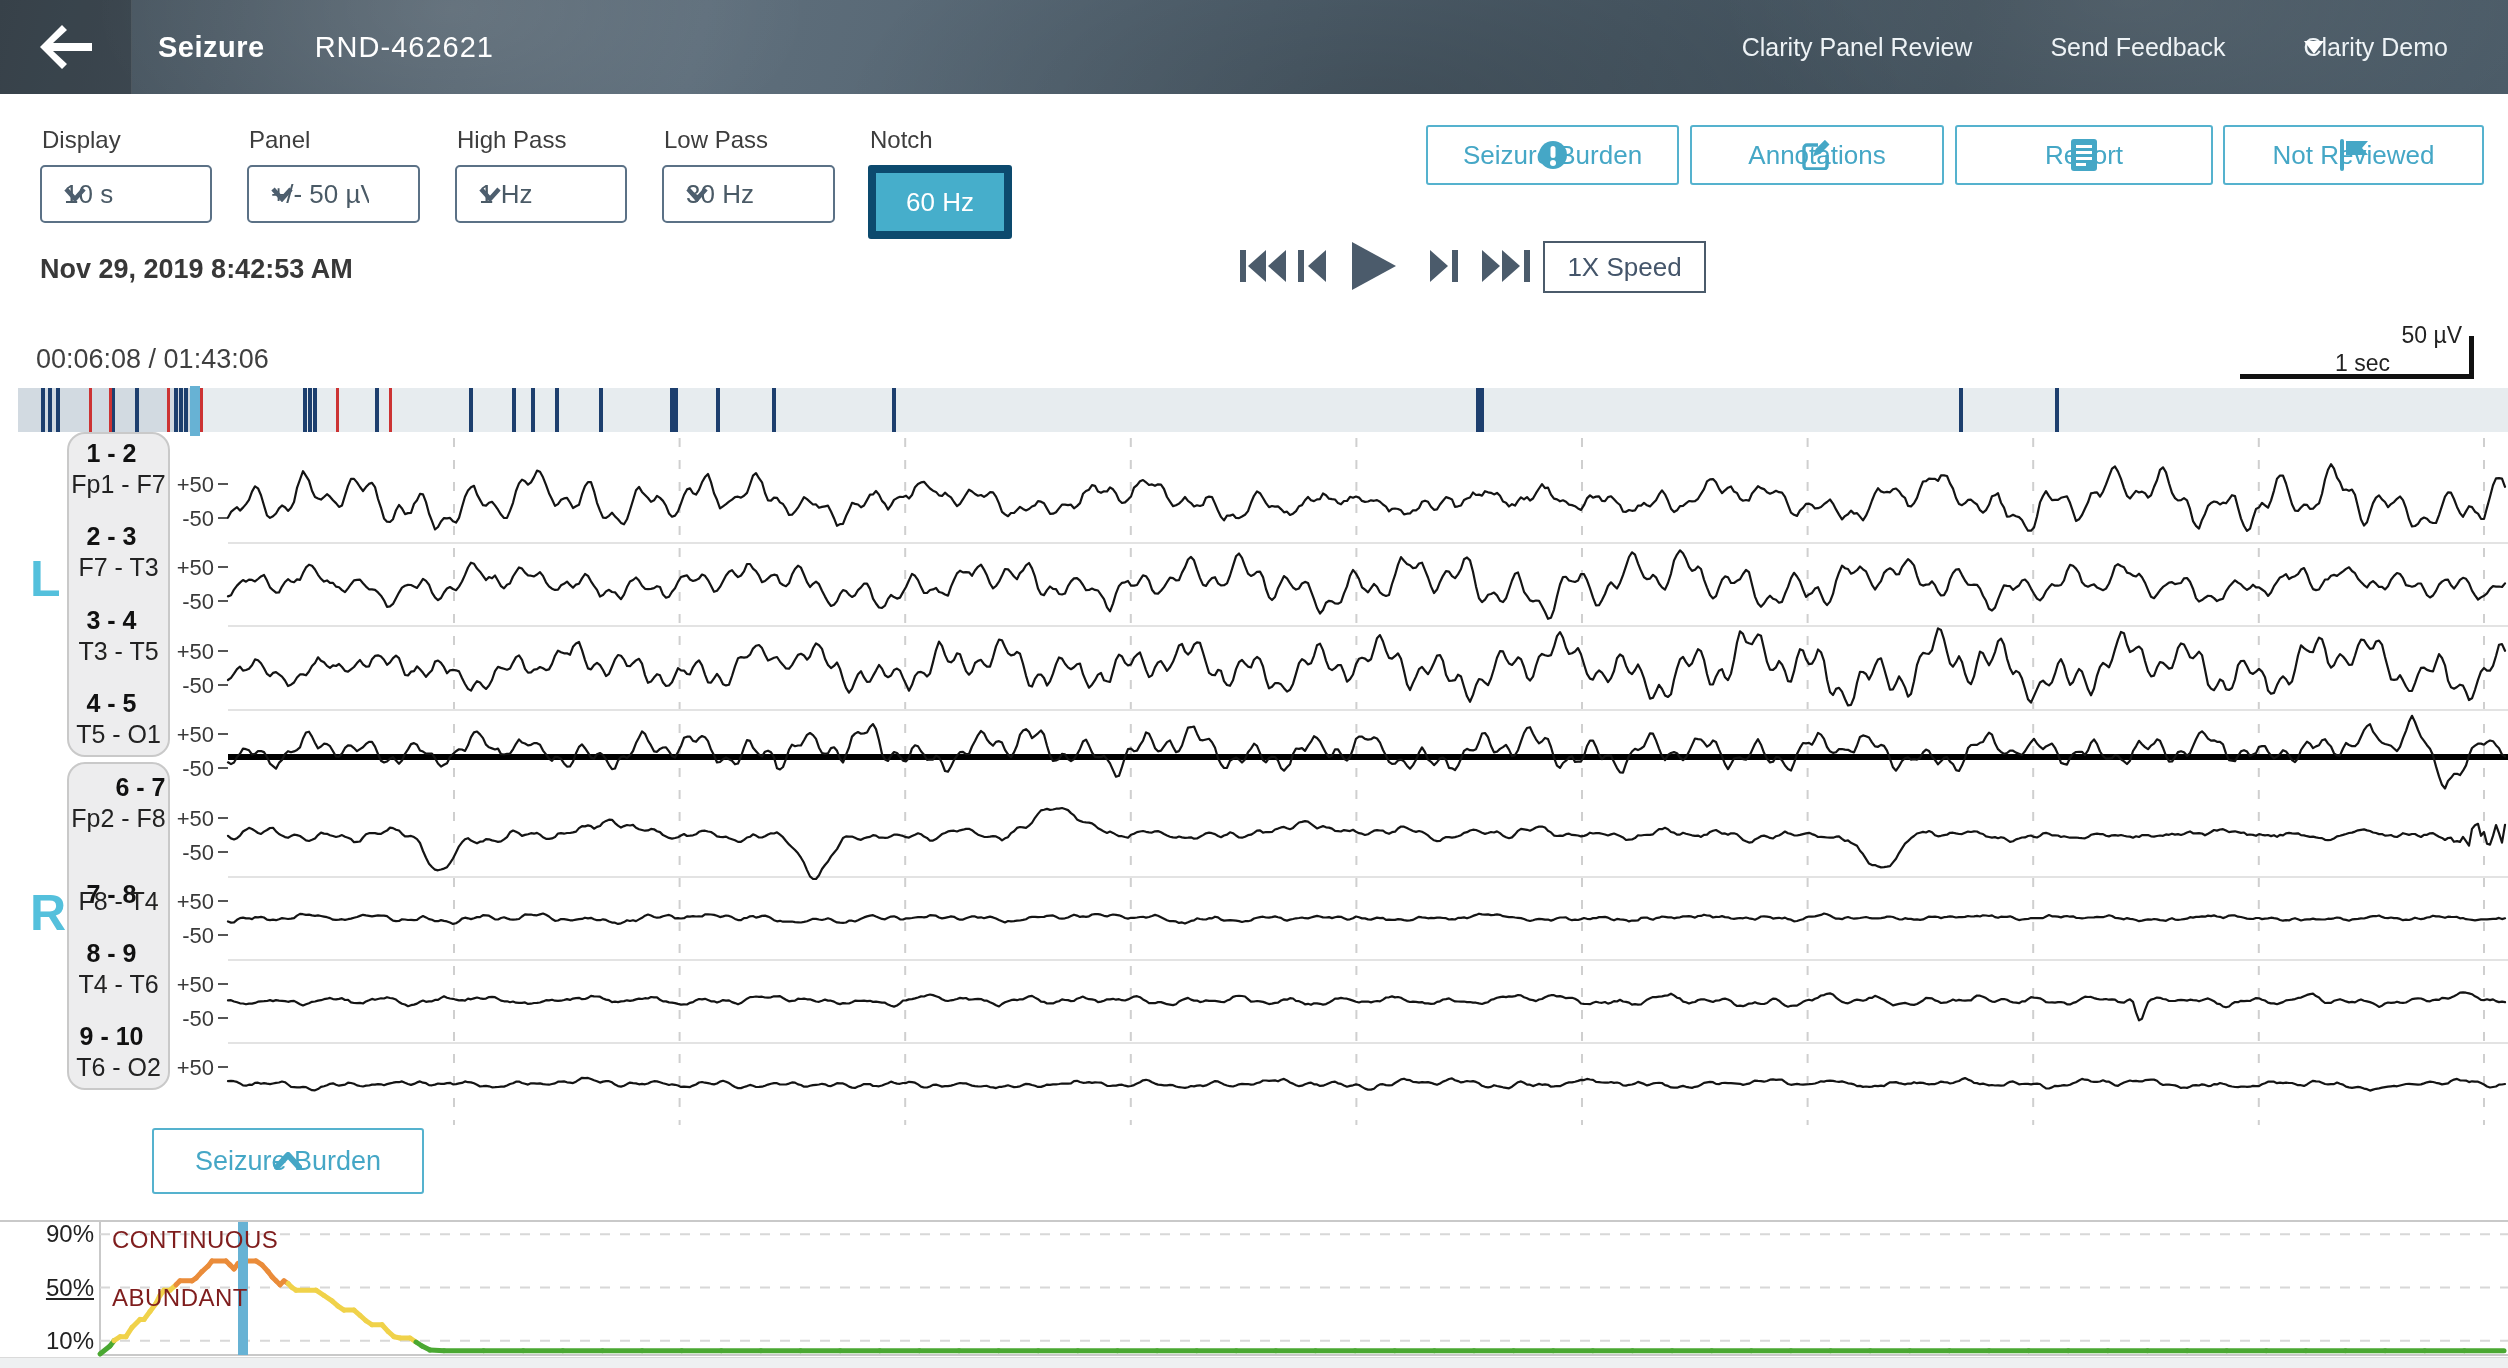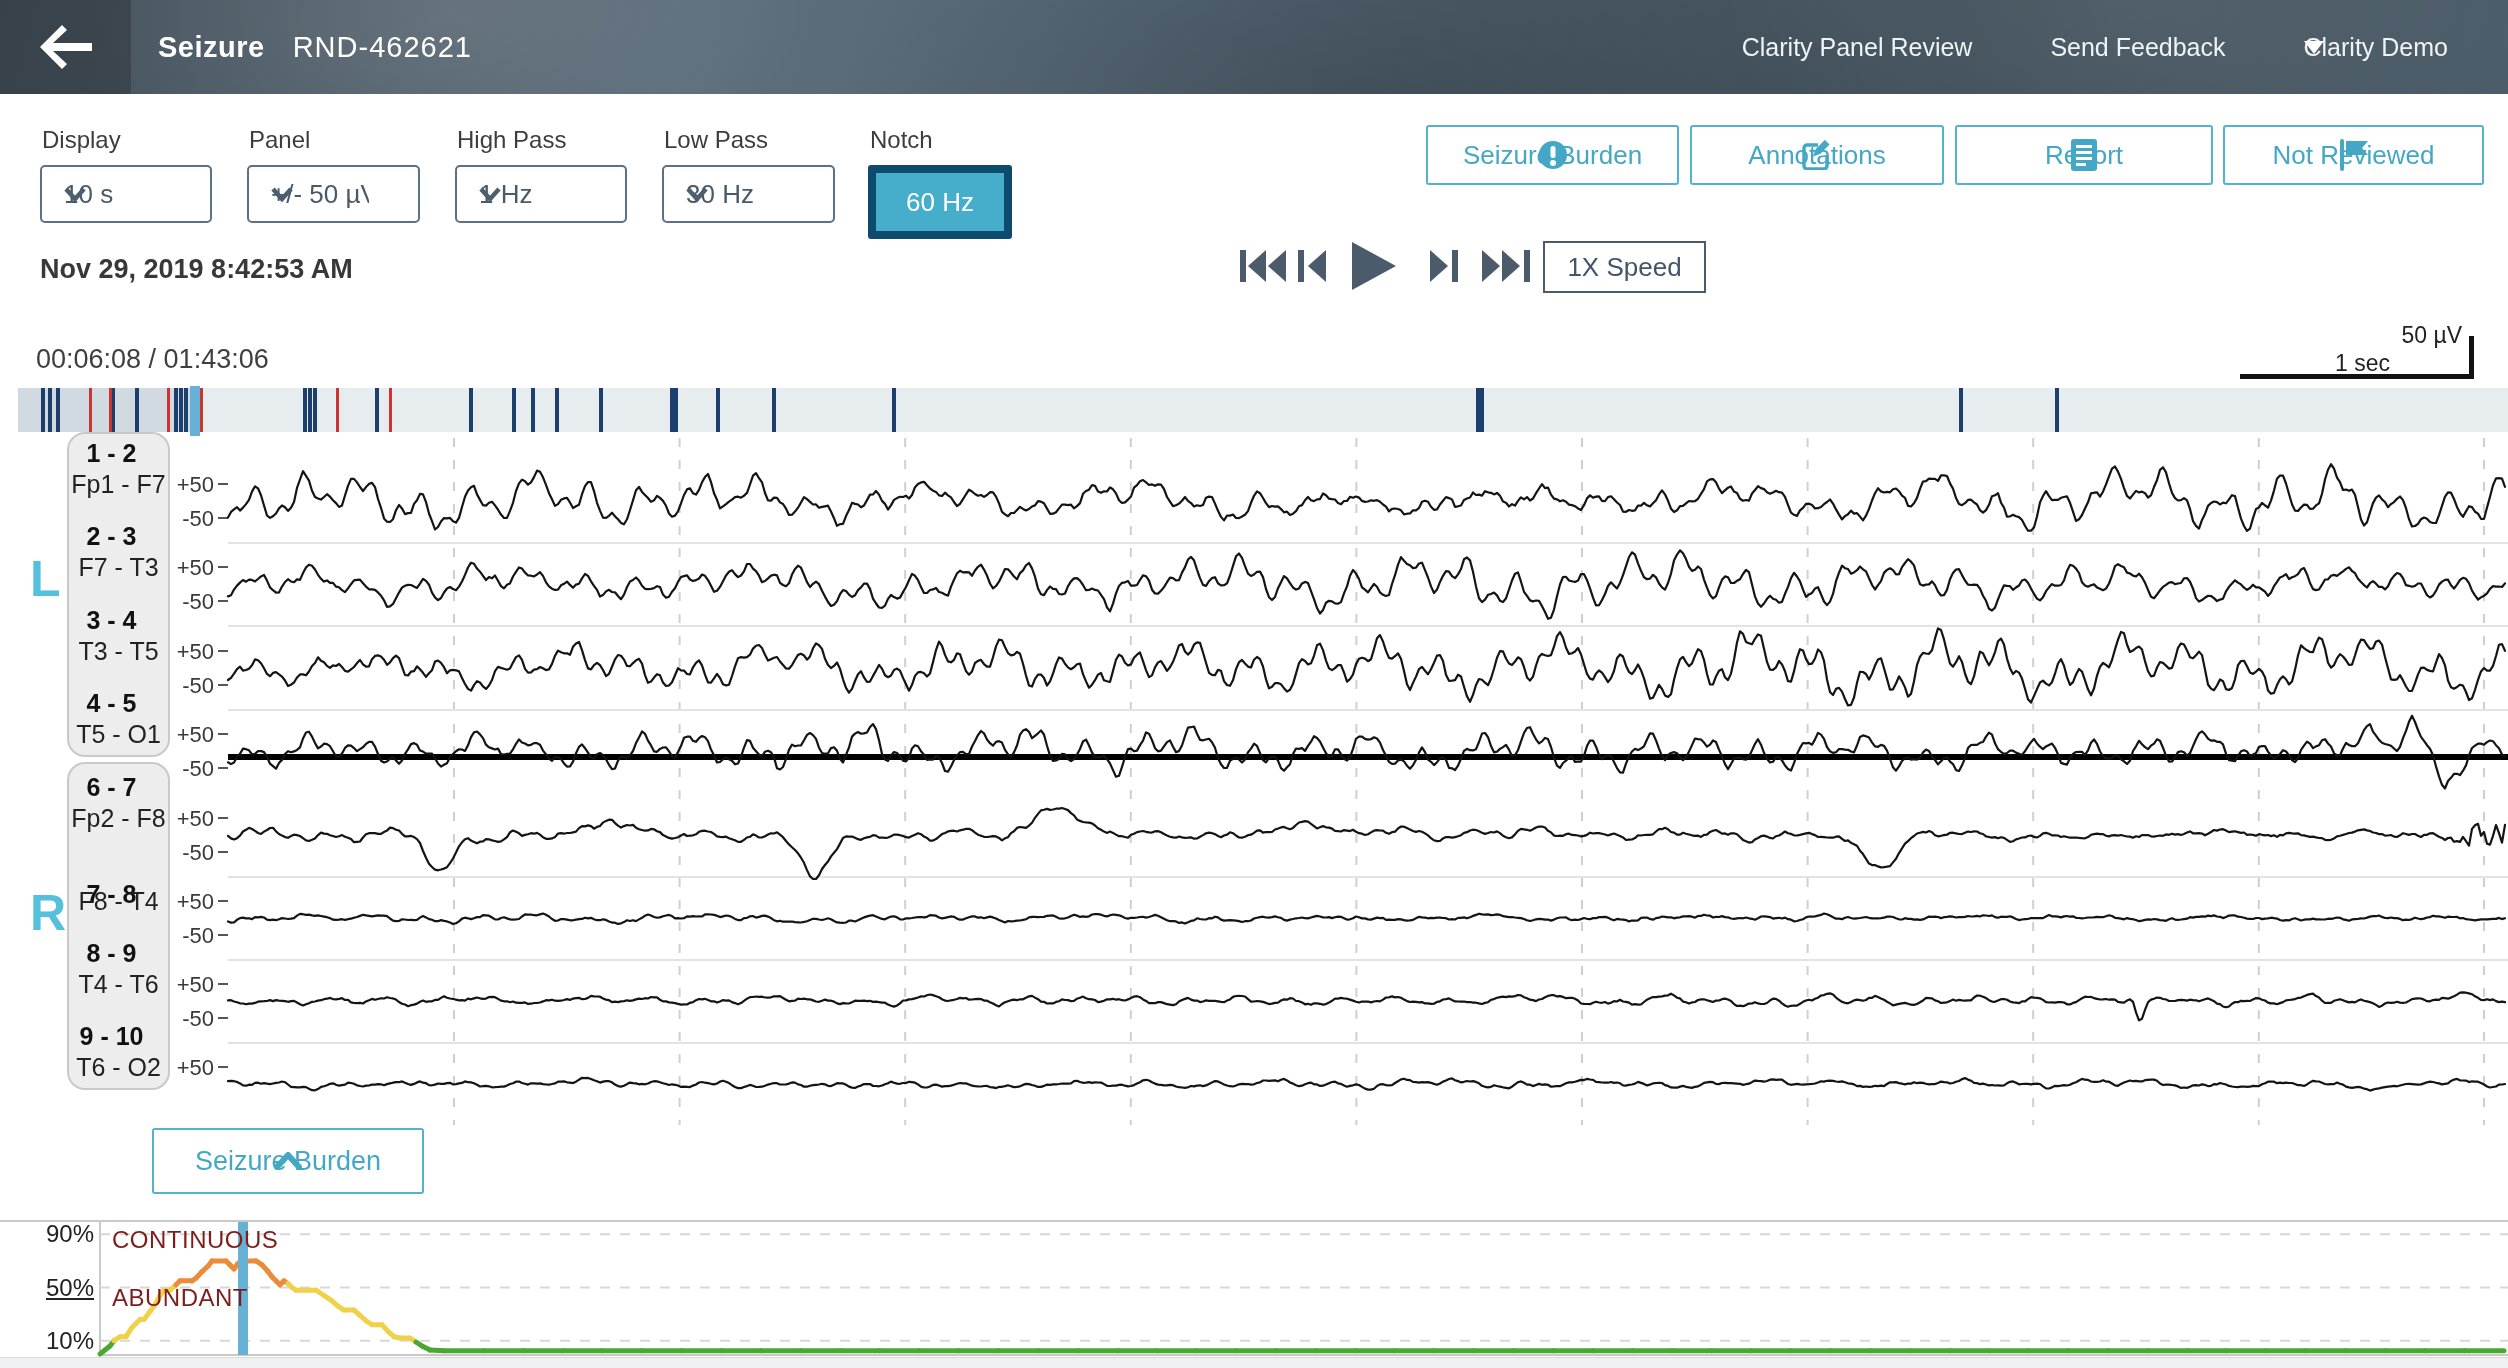--- a/index.html
+++ b/index.html
@@ -8,21 +8,21 @@
   
   #header{position:absolute;left:0;top:0;width:2508px;height:94px;
     background:
       radial-gradient(ellipse 600px 300px at 18% 10%, rgba(255,255,255,.10), rgba(255,255,255,0) 60%),
       radial-gradient(ellipse 900px 400px at 55% 120%, rgba(0,0,0,.18), rgba(0,0,0,0) 60%),
       radial-gradient(ellipse 700px 300px at 85% 0%, rgba(255,255,255,.07), rgba(255,255,255,0) 60%),
       linear-gradient(105deg,#45525c 0%,#5e6e7b 28%,#50616e 52%,#41505b 78%,#4c5c68 100%);
     color:#fff;display:flex;align-items:center;}
   #back-btn{position:absolute;left:0;top:0;width:131px;height:94px;background:rgba(0,0,0,.20);
     border-right:1px solid rgba(255,255,255,.10);display:flex;align-items:center;justify-content:center;cursor:pointer;}
-  #title-wrap{position:absolute;left:158px;top:0;height:94px;display:flex;align-items:center;gap:28px;}
+  #title-wrap{position:absolute;left:158px;top:0;height:94px;display:flex;align-items:center;gap:50px;}
   #hdr-title{font-size:29px;font-weight:bold;letter-spacing:.5px;}
   #hdr-id{font-size:29px;font-weight:400;letter-spacing:1px;}
   #hdr-links{position:absolute;right:60px;top:0;height:94px;display:flex;align-items:center;gap:78px;font-size:25px;color:#eef3f6;}
   .hdr-link{cursor:pointer;white-space:nowrap;}
   #user-menu{display:flex;align-items:center;gap:14px;cursor:pointer;}
   
   .ctl-label{position:absolute;top:126px;font-size:24px;color:#3d3d3d;}
   .selbox{position:absolute;top:165px;height:58px;background:#fff;border:2px solid #5b7186;border-radius:5px;
     display:flex;align-items:center;justify-content:space-between;padding:0 16px 0 22px;box-sizing:border-box;cursor:pointer;}
   .selbox .val{font-size:26px;color:#4a5a66;white-space:nowrap;overflow:hidden;}
@@ -289,21 +289,21 @@
       <div class="gain-label" style="top: 555px;">+50</div>
       <div class="gain-label" style="top: 589px;">-50</div>
       <div class="ch-num" style="top: 606px;">3 - 4</div>
       <div class="ch-name" style="top: 637px;">T3 - T5</div>
       <div class="gain-label" style="top: 639px;">+50</div>
       <div class="gain-label" style="top: 673px;">-50</div>
       <div class="ch-num" style="top: 689px;">4 - 5</div>
       <div class="ch-name" style="top: 720px;">T5 - O1</div>
       <div class="gain-label" style="top: 722px;">+50</div>
       <div class="gain-label" style="top: 756px;">-50</div>
-      <div class="ch-num" style="top: 773px;">6 - 7</div>
+      <div class="ch-num" style="top: 773px; padding-left: 29px;">6 - 7</div>
       <div class="ch-name" style="top: 804px;">Fp2 - F8</div>
       <div class="gain-label" style="top: 806px;">+50</div>
       <div class="gain-label" style="top: 840px;">-50</div>
       <div class="ch-num" style="top: 880px;">7 - 8</div>
       <div class="ch-name" style="top: 887px;">F8 - T4</div>
       <div class="gain-label" style="top: 889px;">+50</div>
       <div class="gain-label" style="top: 923px;">-50</div>
       <div class="ch-num" style="top: 939px;">8 - 9</div>
       <div class="ch-name" style="top: 970px;">T4 - T6</div>
       <div class="gain-label" style="top: 972px;">+50</div>

